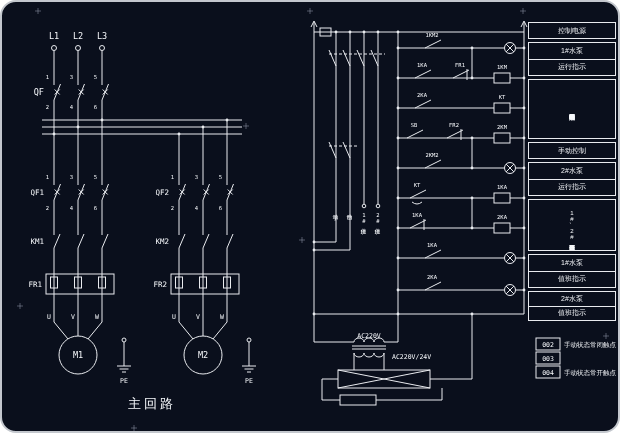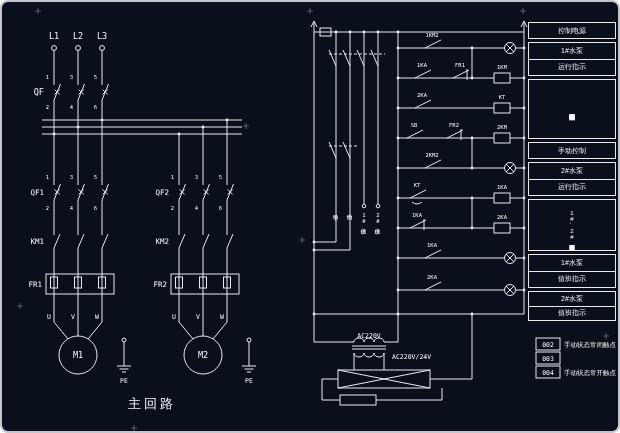--- a/index.html
+++ b/index.html
@@ -1,21 +1,21 @@
 <!DOCTYPE html>
 <html style="--bg: #0a0f1c; --line: #e9ebef; --text: #f7f9fc; --grid: #8f98a8;"><head>
 <meta charset="utf-8">
 <style>
   :root{
     --bg:#0a0f1c; --line:#e9ebef; --text:#f7f9fc; --grid:#8f98a8;
   }
   html,body{margin:0;padding:0;background:#ffffff;font-family:"Liberation Sans",sans-serif;}
   .screen{
     position:relative;width:620px;height:433px;box-sizing:border-box;
-    background:var(--bg);border:2px solid #c3c7cd;border-radius:8px;overflow:hidden;
+    background:var(--bg);border:2px solid #c3c7cd;border-radius:16px;overflow:hidden;
   }
   .schematic{position:absolute;left:0;top:0;}
   .schematic line,.schematic path,.schematic rect,.schematic circle,.schematic polyline{
     stroke:var(--line);stroke-width:1;fill:none;
   }
   .schematic .dot{fill:var(--line);stroke:none;}
   .schematic .gridmark{stroke:var(--grid);opacity:.55;}
   .schematic .dashed{stroke-dasharray:3,2;}
   .schematic text{fill:var(--text);stroke:none;font-family:"DejaVu Sans Mono","Liberation Mono",monospace;}
   .t5{font-size:5.5px;} .t6{font-size:6.5px;} .t7{font-size:7.5px;} .t8{font-size:8.5px;}

